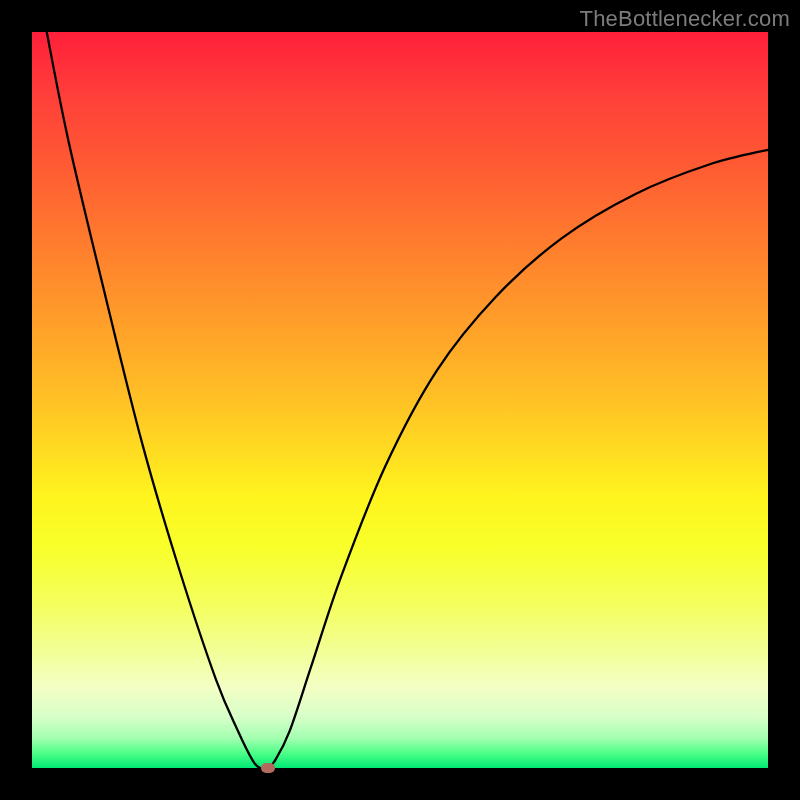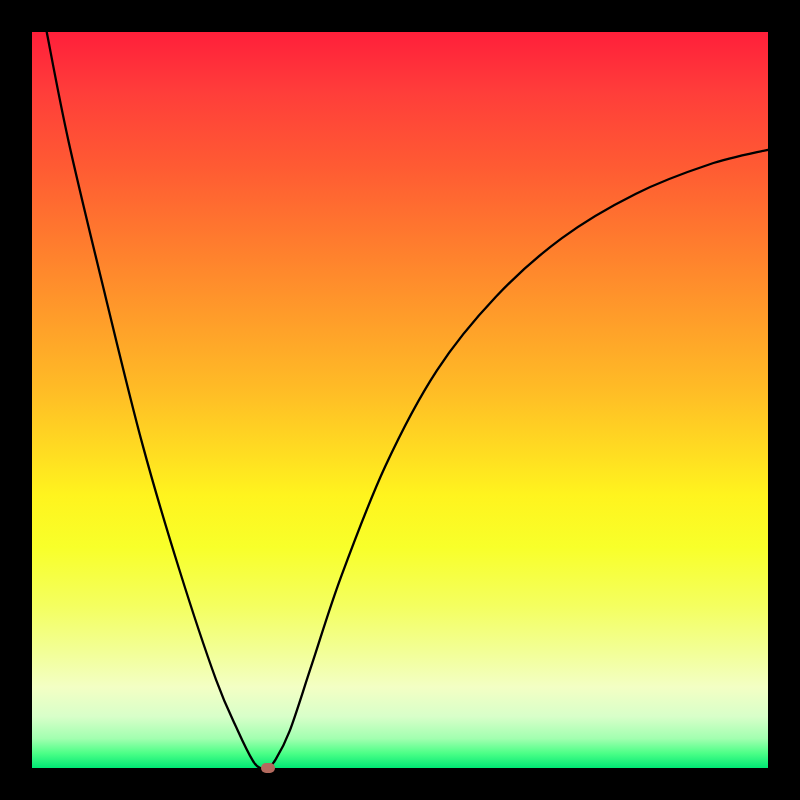--- a/index.html
+++ b/index.html
@@ -72,13 +72,14 @@
 </head>
 <body>
 
 <div class="frame">
   <div class="plot">
     <svg class="curve" viewBox="0 0 736 736" preserveAspectRatio="none">
       <path id="curve-path" fill="none" stroke="#000" stroke-width="2.3" stroke-linejoin="round" stroke-linecap="round" d="M 14.72 0 C 18.400000000000002 18.399999999999995, 26.98666666666667 66.23999999999998, 36.800000000000004 110.39999999999998 C 46.61333333333334 154.55999999999997, 61.33333333333334 214.66666666666663, 73.60000000000001 264.96 C 85.86666666666667 315.25333333333333, 98.13333333333333 366.77333333333337, 110.39999999999999 412.16 C 122.66666666666666 457.5466666666667, 134.93333333333334 498.02666666666664, 147.20000000000002 537.28 C 159.4666666666667 576.5333333333333, 174.18666666666667 620.6933333333334, 184 647.6800000000001 C 193.81333333333333 674.6666666666667, 199.9466666666667 685.7066666666667, 206.08 699.2 C 212.21333333333334 712.6933333333334, 217.11999999999998 722.5066666666667, 220.79999999999998 728.64 C 224.48 734.7733333333333, 225.70666666666665 734.7733333333333, 228.16 736 C 230.61333333333334 737.2266666666667, 233.06666666666666 737.2266666666667, 235.52 736 C 237.97333333333336 734.7733333333333, 239.20000000000005 734.7733333333333, 242.88000000000002 728.64 C 246.56 722.5066666666667, 251.46666666666664 715.1466666666668, 257.59999999999997 699.2 C 263.7333333333333 683.2533333333333, 271.09333333333336 658.72, 279.68 632.96 C 288.26666666666665 607.2, 296.85333333333335 577.76, 309.12 544.64 C 321.38666666666666 511.52, 337.3333333333333 468.5866666666667, 353.28 434.24 C 369.22666666666663 399.8933333333333, 386.4 366.7733333333333, 404.8 338.55999999999995 C 423.20000000000005 310.3466666666666, 442.8266666666667 287.03999999999996, 463.68 264.96 C 484.5333333333333 242.88, 506.6133333333333 223.2533333333334, 529.92 206.08000000000004 C 553.2266666666666 188.9066666666667, 578.9866666666667 174.18666666666664, 603.52 161.91999999999996 C 628.0533333333333 149.65333333333328, 655.04 139.84, 677.12 132.48000000000002 C 699.2 125.12000000000002, 726.1866666666667 120.21333333333332, 736 117.75999999999999"></path>
     </svg>
     <div id="marker" class="marker" style="left: 235.52px; top: 736px;"></div>
   </div>
+  <div class="watermark">TheBottlenecker.com</div>
 </div>
 
 </body></html>

